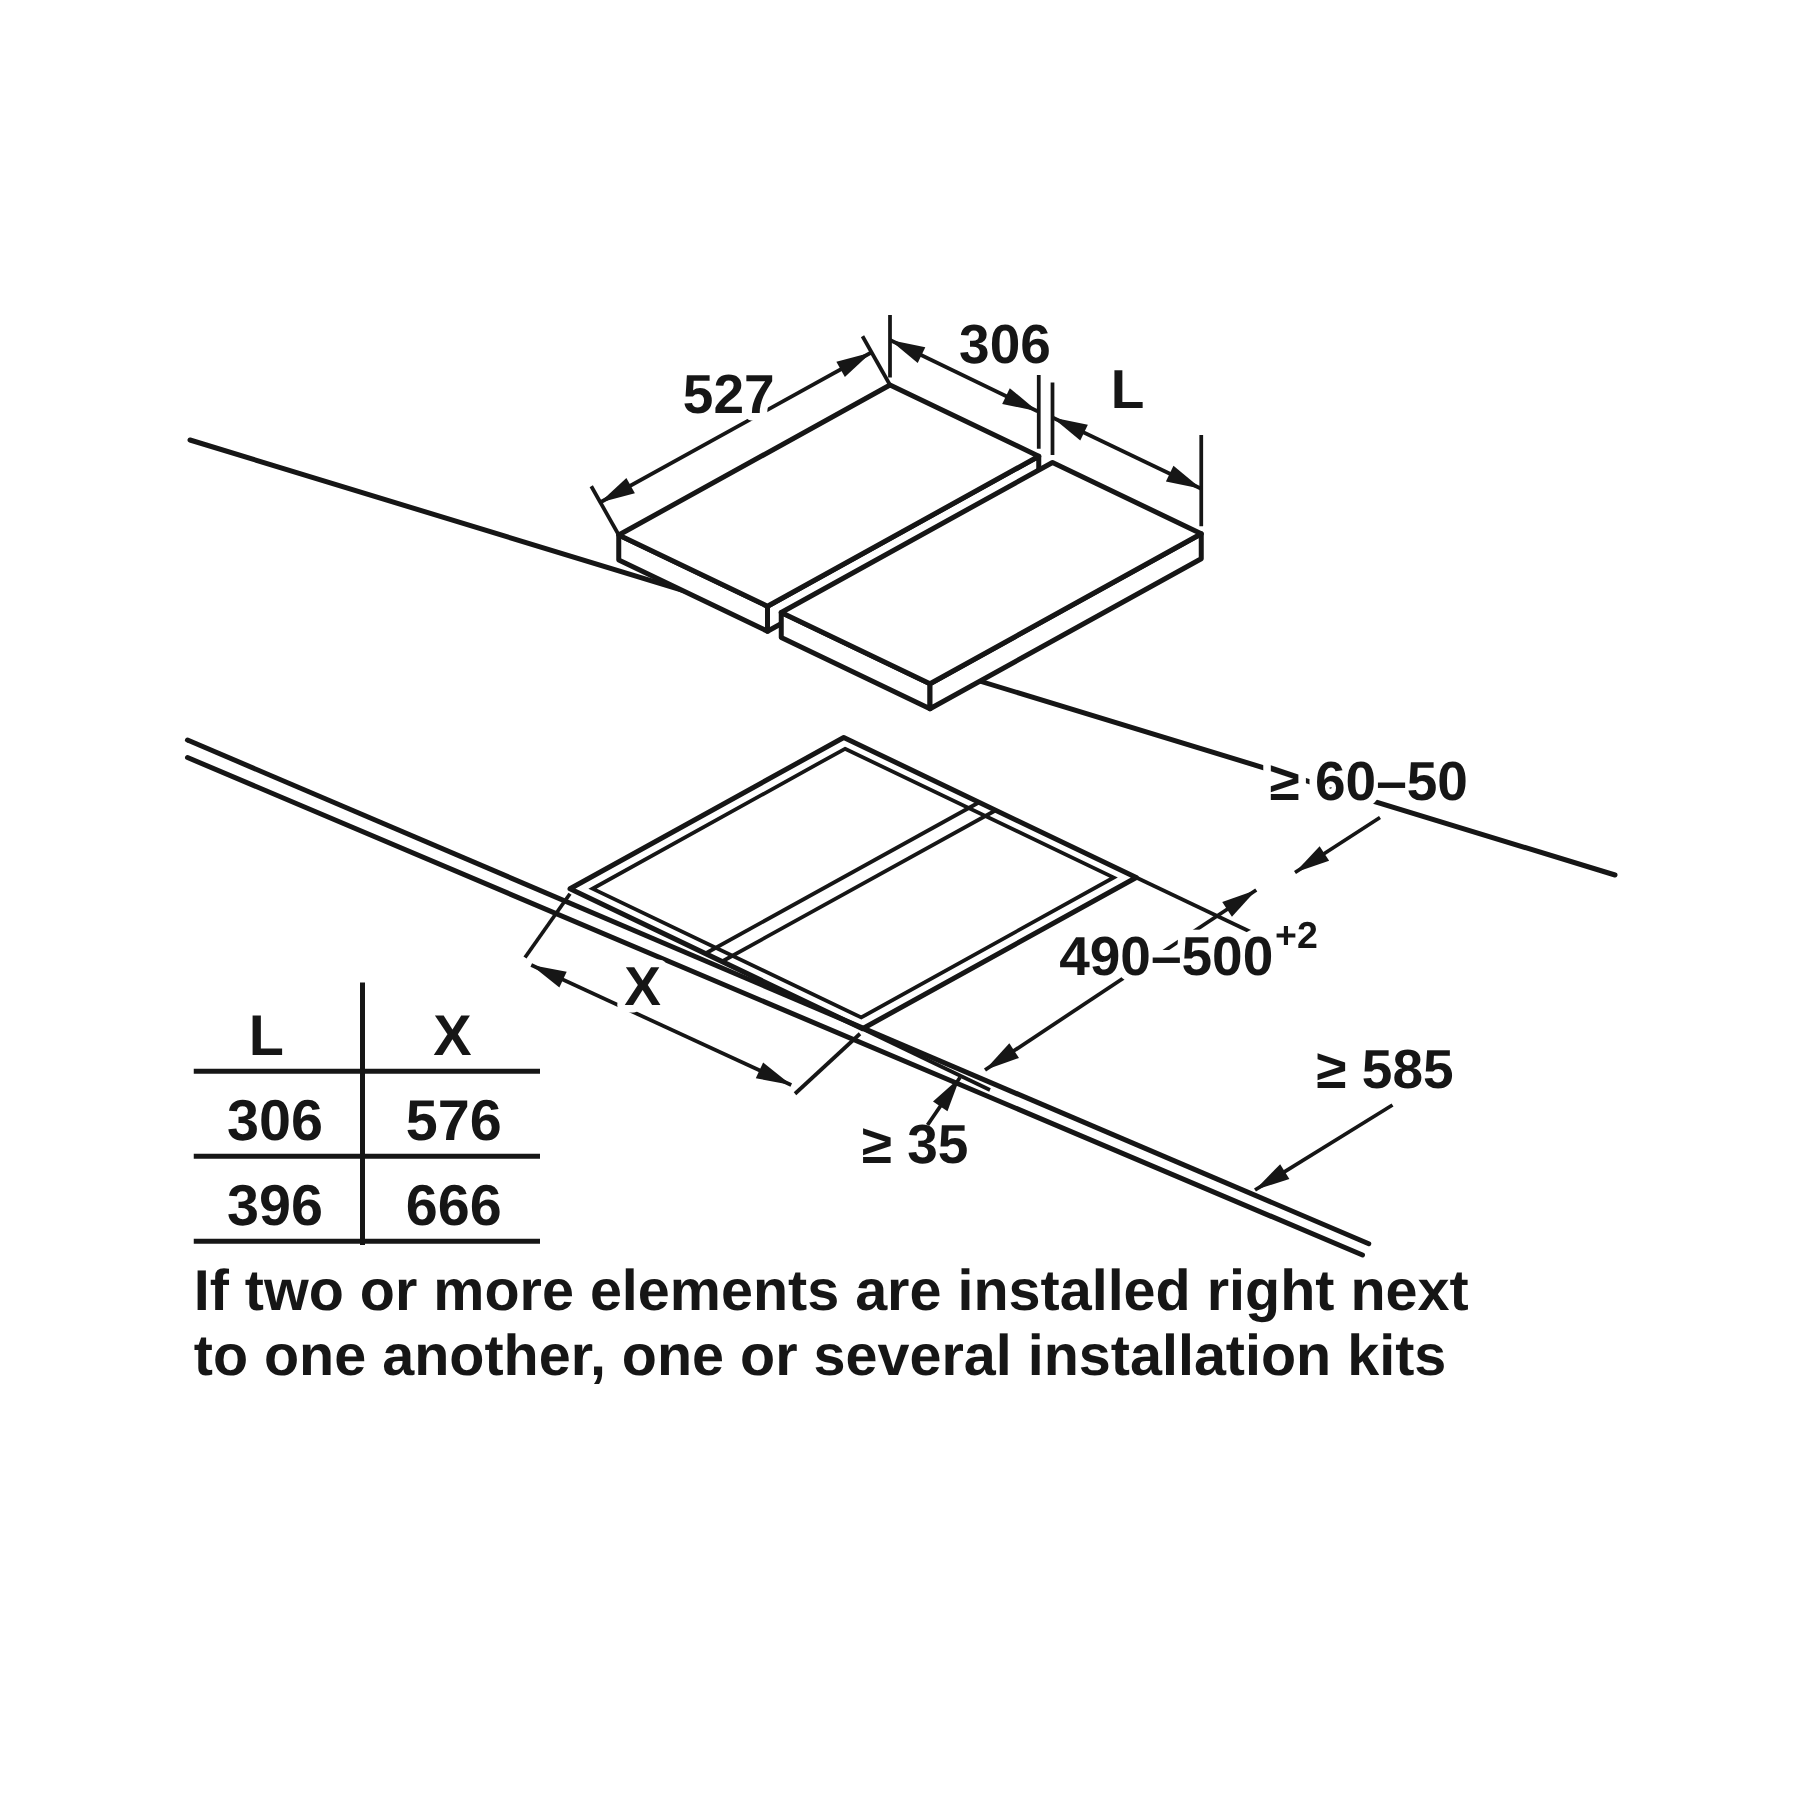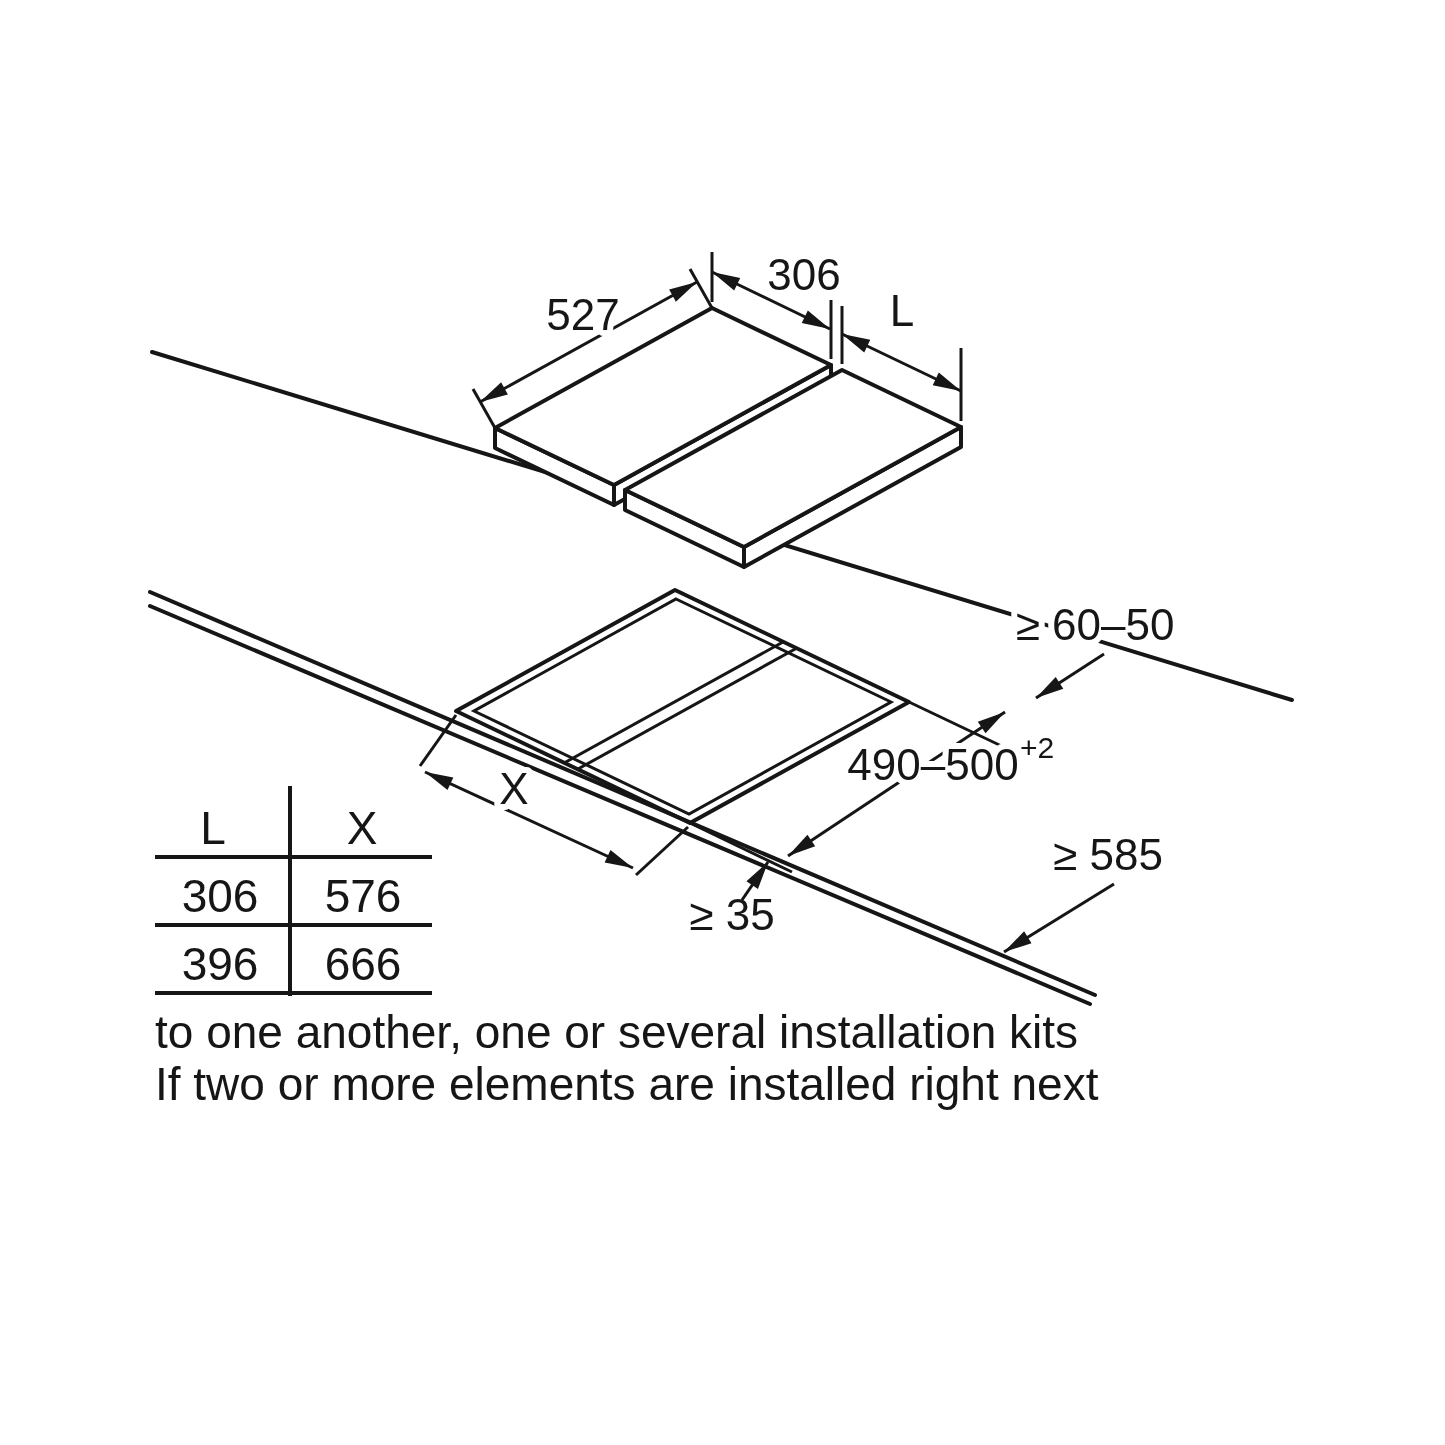--- a/index.html
+++ b/index.html
@@ -1,17 +1,17 @@
 <!DOCTYPE html>
 <html><head>
 <meta charset="utf-8">
 <style>
   html,body{margin:0;padding:0;background:#ffffff;}
   .canvas{position:relative;width:1445px;height:1445px;background:#ffffff;overflow:hidden;
-          font-family:"Liberation Sans",sans-serif;color:#161616;}
+          font-family:"Liberation Sans",sans-serif;color:#161616;font-weight:bold;}
   svg{position:absolute;left:0;top:0;}
   svg text{font-family:"Liberation Sans",sans-serif;font-size:44px;fill:#161616;
            paint-order:stroke;stroke:#ffffff;stroke-width:12px;stroke-linejoin:round;}
   svg text.sup{font-size:30px;}
   svg text.tbl{font-size:46px;}
   .struct{stroke:#161616;stroke-width:4;fill:none;stroke-linecap:round;}
   .face{stroke:#161616;stroke-width:4;fill:#ffffff;stroke-linejoin:round;}
   .dim{stroke:#161616;stroke-width:3;fill:none;stroke-linecap:butt;}
   .tline{stroke:#161616;stroke-width:4;fill:none;}
   .note{position:absolute;left:155px;top:1006px;font-size:46px;line-height:52px;
@@ -110,17 +110,17 @@
     <text class="tbl" x="213" y="844" text-anchor="middle">L</text>
     <text class="tbl" x="362" y="844" text-anchor="middle">X</text>
     <text class="tbl" x="220" y="912" text-anchor="middle">306</text>
     <text class="tbl" x="363" y="912" text-anchor="middle">576</text>
     <text class="tbl" x="220" y="980" text-anchor="middle">396</text>
     <text class="tbl" x="363" y="980" text-anchor="middle">666</text>
   </g>
 </svg>
 
 <div class="note">
+  <div>If two or more elements are installed right next</div>
   <div>to one another, one or several installation kits</div>
-  <div>If two or more elements are installed right next</div>
 </div>
 
 </div>
 
 </body></html>

